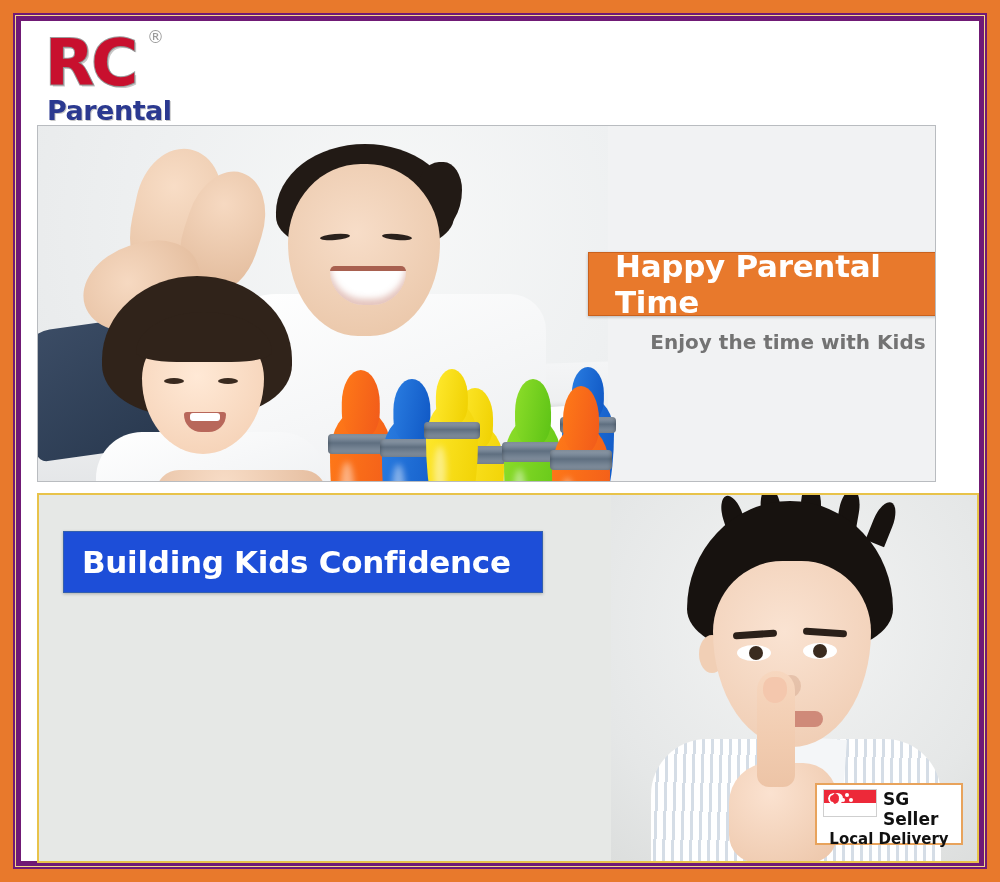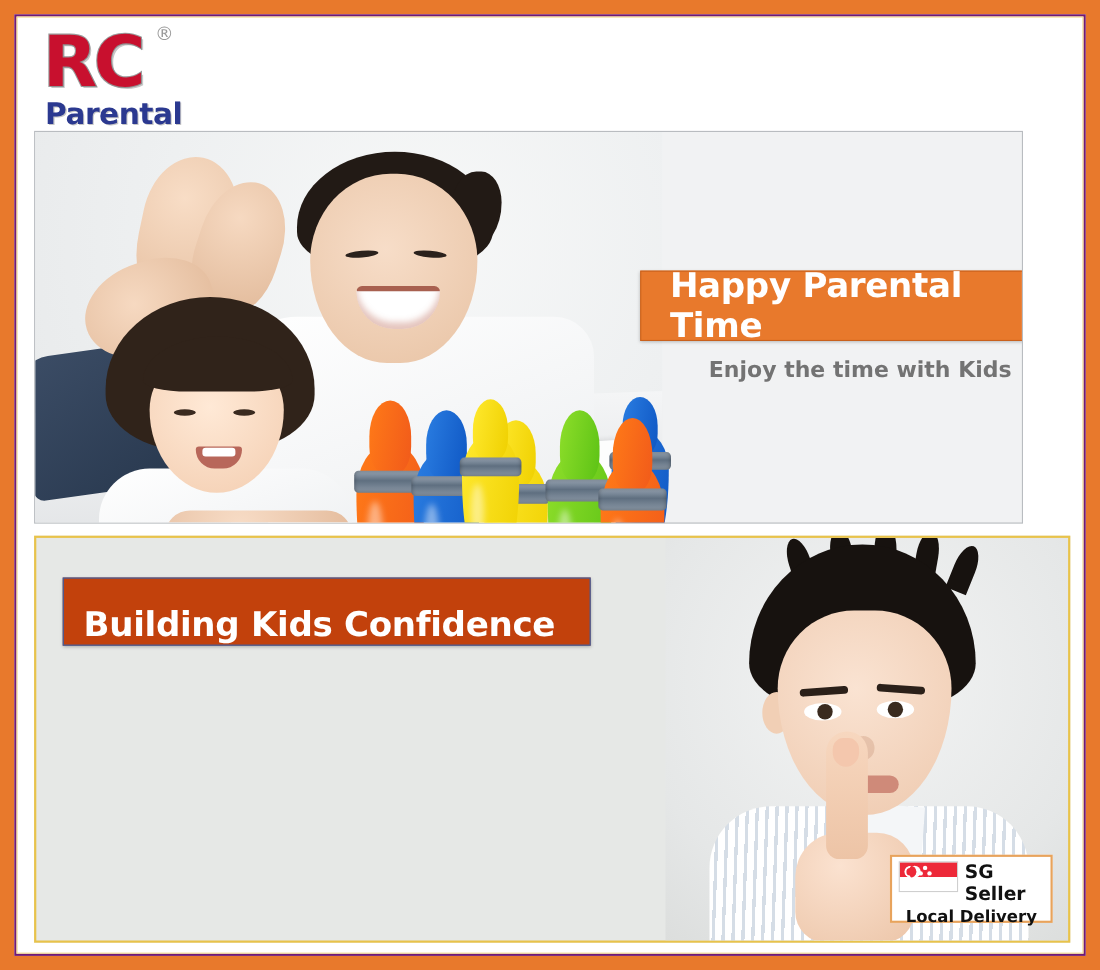--- a/index.html
+++ b/index.html
@@ -16,21 +16,21 @@
     width:1000px;height:882px;
     box-sizing:border-box;
     background:#E8792C;
     padding:13px;
   }
   .ad-inner{
     position:relative;
     width:100%;height:100%;
     box-sizing:border-box;
     background:#ffffff;
-    border:2px solid #701a75;
+    border:8px solid #701a75;
     outline:1px solid #f3d98a;
     outline-offset:-3px;
   }
 
   
   .logo-area{
     position:absolute;left:8px;top:4px;width:330px;height:100px;
   }
   .logo-rc{
     position:relative;
@@ -225,23 +225,23 @@
     position:absolute;left:560px;top:200px;width:380px;
     text-align:center;
     font-size:20px;font-weight:bold;color:#737373;
     font-family:"DejaVu Sans",sans-serif;
     line-height:33px;
   }
 
   
   .banner-blue{
     position:absolute;left:24px;top:36px;width:478px;height:60px;
-    background:#c2410c;
+    background:#1d4ed8;
     border:1px solid #3460ad;
-    display:flex;align-items:flex-end;
+    display:flex;align-items:center;
     box-shadow:0 1px 3px rgba(0,0,0,.25);
   }
   .banner-blue span{
     color:#ffffff;font-size:31px;font-weight:bold;
     font-family:"DejaVu Sans",sans-serif;
     margin-left:18px;letter-spacing:-.3px;
   }
   .sub-bottom{
     position:absolute;left:26px;top:104px;width:486px;height:66px;
     background:#f0f1f2;

